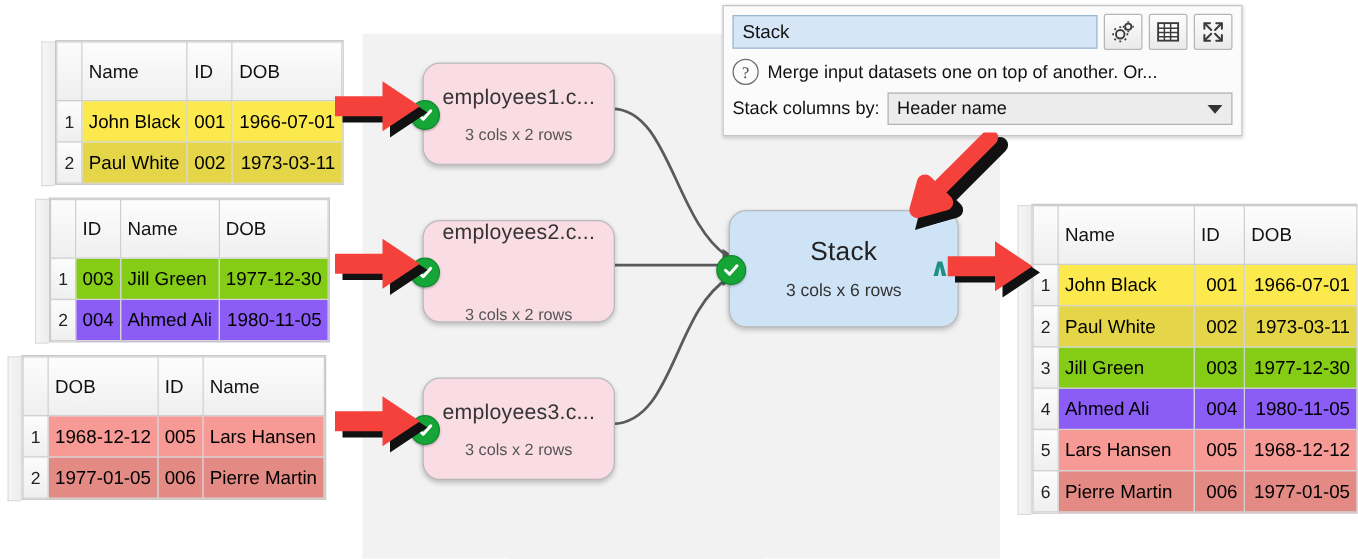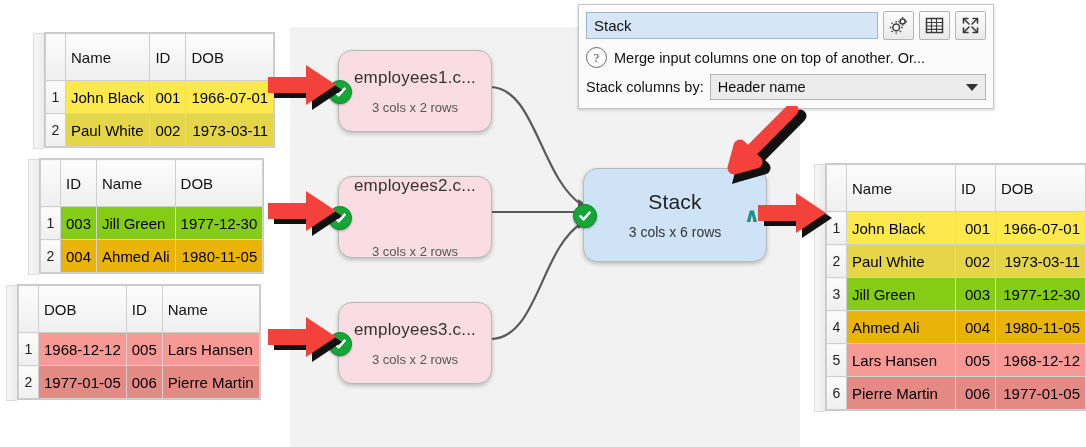--- a/index.html
+++ b/index.html
@@ -51,21 +51,21 @@
     width:20px;
     min-width:20px;
     font-size:14px;
     padding:0 3px;
   }
   .num{text-align:right;}
   .txt{text-align:left;margin-left:44px;}
 
   
   .y1{background:#fbe94d;} .y2{background:#e4d648;}
-  .t1{background:#84cc16;} .t2{background:#eab308;}
+  .t1{background:#84cc16;} .t2{background:#8b5cf6;}
   .r1{background:#f79a95;} .r2{background:#e38a85;}
 
   
   .gutter{
     position:absolute;left:-12px;top:0;width:10px;height:100%;
     background:linear-gradient(90deg,#f6f6f6,#ececec);
     border:1px solid #dcdcdc;border-right:none;
   }
 
   
@@ -319,21 +319,21 @@
       <svg width="19" height="19" viewBox="0 0 19 19">
         <g fill="none" stroke="#3b3b3b" stroke-width="1.6" stroke-linecap="round" stroke-linejoin="round">
           <path d="M2.5 7V2.5H7M12 2.5h4.5V7M16.5 12v4.5H12M7 16.5H2.5V12"></path>
           <path d="M2.8 2.8 8 8M16.2 2.8 11 8M16.2 16.2 11 11M2.8 16.2 8 11"></path>
         </g>
       </svg>
     </div>
   </div>
   <div class="row2">
     <div class="helpicon">?</div>
-    <div id="desc">Merge input columns one on top of another. Or...</div>
+    <div id="desc">Merge input datasets one on top of another. Or...</div>
   </div>
   <div class="row3">
     <div id="alignlabel">Stack columns by:</div>
     <div id="alignselect">
       <span>Header name</span>
       <span class="arrow"></span>
     </div>
   </div>
 </div>
 

